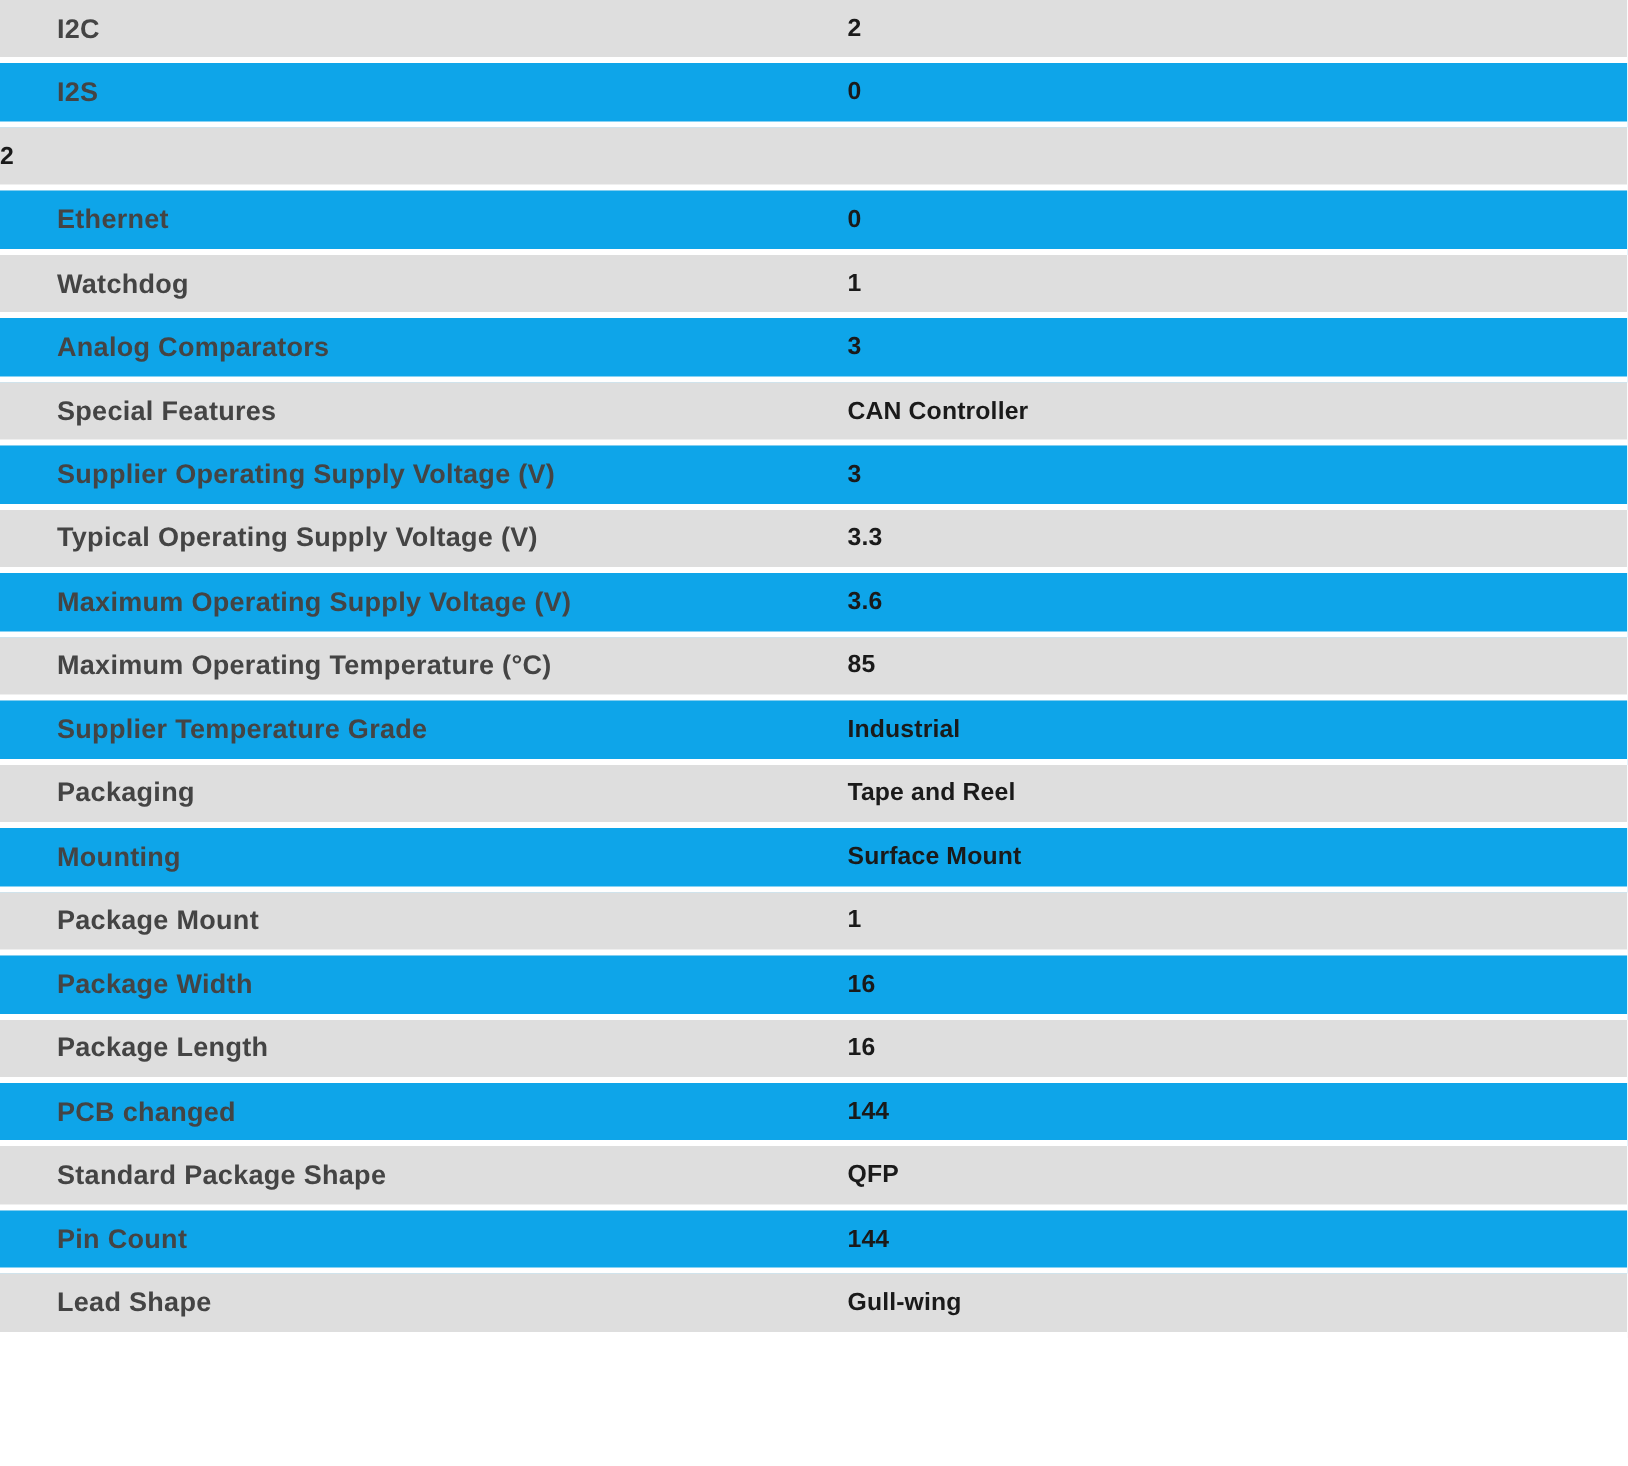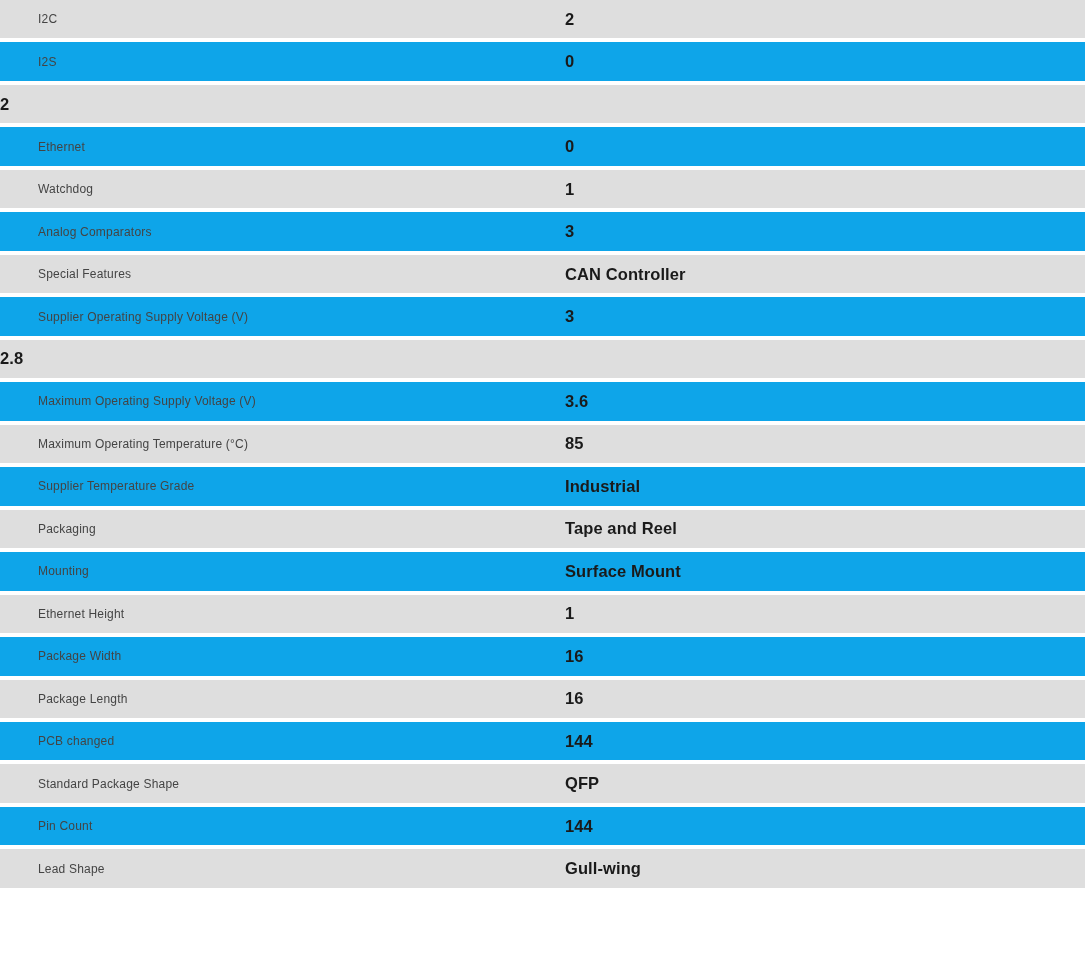--- a/index.html
+++ b/index.html
@@ -22,22 +22,22 @@
     border-bottom: 4px solid #ffffff;
     background: #0ea5e9;
   }
   .spec-row:nth-child(odd) {
     background: var(--stripe-color, #dedede);
   }
   .spec-label {
     box-sizing: border-box;
     flex: 0 0 565px;
     padding-left: 38px;
-    font-size: 12px;
-    font-weight: 400;
+    font-size: 18px;
+    font-weight: 700;
     color: var(--label-color, #444444);
     letter-spacing: 0.2px;
     white-space: nowrap;
     overflow: hidden;
   }
   .spec-value {
     flex: 1 1 auto;
     font-size: 16.5px;
     font-weight: 700;
     color: var(--value-color, #1a1a1a);
@@ -76,21 +76,22 @@
   </div>
   <div class="spec-row">
     <div class="spec-label">Special Features</div>
     <div class="spec-value">CAN Controller</div>
   </div>
   <div class="spec-row">
     <div class="spec-label">Supplier Operating Supply Voltage (V)</div>
     <div class="spec-value">3</div>
   </div>
   <div class="spec-row">
-    <div class="spec-value">2.8</div>
+    <div class="spec-label">Typical Operating Supply Voltage (V)</div>
+    <div class="spec-value">3.3</div>
   </div>
   <div class="spec-row">
     <div class="spec-label">Maximum Operating Supply Voltage (V)</div>
     <div class="spec-value">3.6</div>
   </div>
   <div class="spec-row">
     <div class="spec-label">Maximum Operating Temperature (°C)</div>
     <div class="spec-value">85</div>
   </div>
   <div class="spec-row">
@@ -99,21 +100,21 @@
   </div>
   <div class="spec-row">
     <div class="spec-label">Packaging</div>
     <div class="spec-value">Tape and Reel</div>
   </div>
   <div class="spec-row">
     <div class="spec-label">Mounting</div>
     <div class="spec-value">Surface Mount</div>
   </div>
   <div class="spec-row">
-    <div class="spec-label">Ethernet Height</div>
+    <div class="spec-label">Package Mount</div>
     <div class="spec-value">1</div>
   </div>
   <div class="spec-row">
     <div class="spec-label">Package Width</div>
     <div class="spec-value">16</div>
   </div>
   <div class="spec-row">
     <div class="spec-label">Package Length</div>
     <div class="spec-value">16</div>
   </div>

